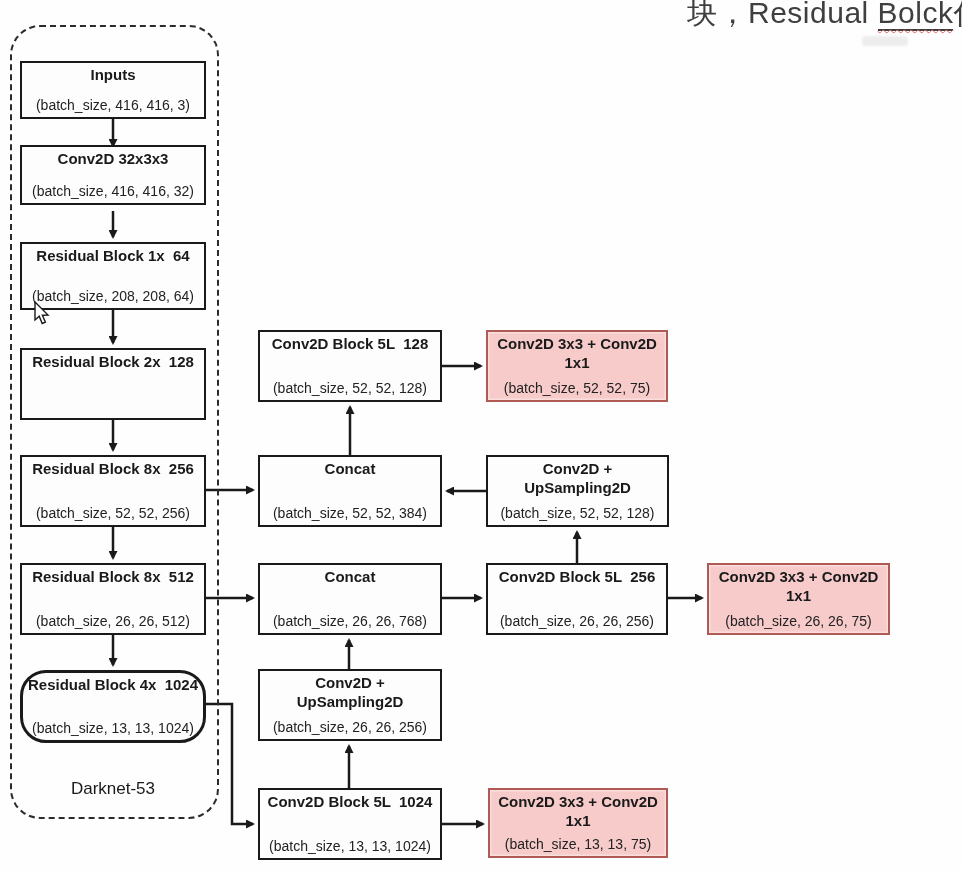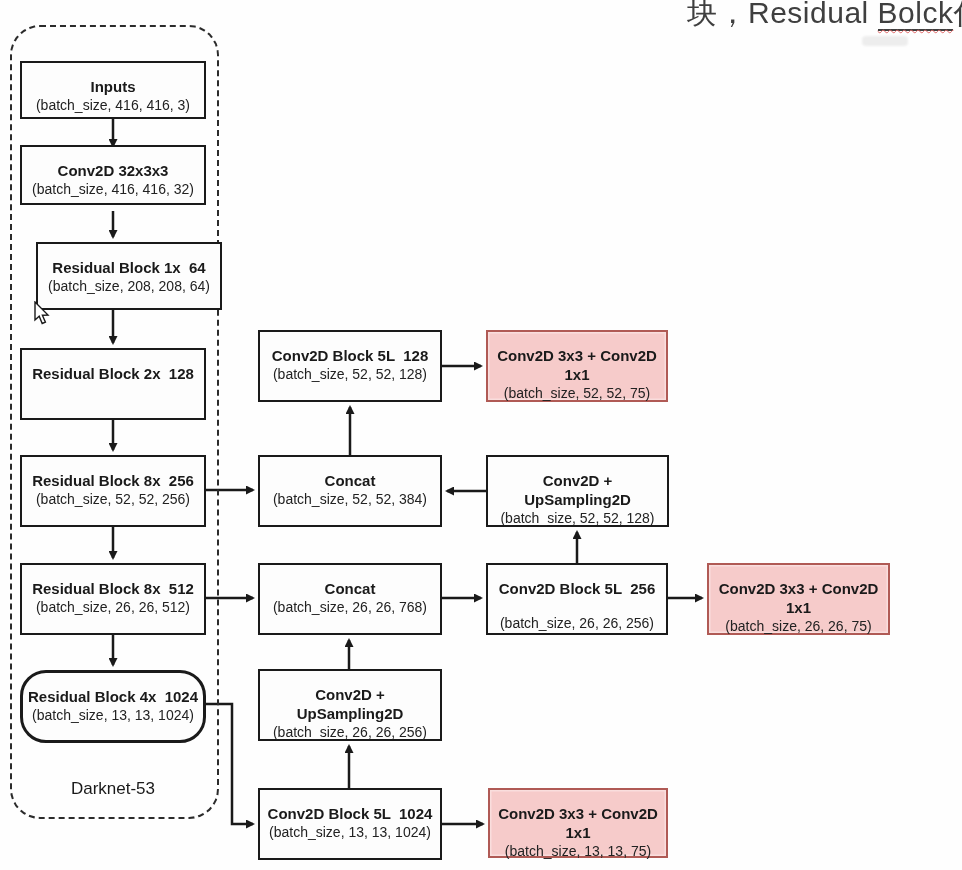--- a/index.html
+++ b/index.html
@@ -10,31 +10,31 @@
   }
   .stage{position:absolute;inset:0;}
   
   .dashed-frame{
     position:absolute;left:10px;top:25px;width:205px;height:790px;
     border:2.5px dashed #2b2b2b;border-radius:30px;background:transparent;
   }
   
   .node{
     position:absolute;background:#fdfdfd;border:2px solid #1a1a1a;
-    display:flex;flex-direction:column;align-items:center;justify-content:flex-start;
-    text-align:center;padding:14px 4px;box-sizing:border-box;color:#1a1a1a;
+    display:flex;flex-direction:column;align-items:center;justify-content:space-between;
+    text-align:center;padding:2px 4px;box-sizing:border-box;color:#1a1a1a;
   }
   .node .box-title{font-weight:bold;font-size:15px;line-height:19px;white-space:pre-wrap;}
   .node .box-shape{font-size:14px;line-height:19px;color:#222;white-space:pre-wrap;}
   .node.pink{background:#f6cbca;border-color:#b05a55;box-shadow:inset 0 0 0 1.5px #f9dedd;}
   .node.thick{border-width:3px;border-radius:26px;}
   
   .n-inputs  {left:20px; top:61px;  width:186px;height:58px;}
   .n-conv32  {left:20px; top:145px; width:186px;height:60px;}
-  .n-res1    {left:20px; top:242px; width:186px;height:68px;margin-left:16px;}
+  .n-res1    {left:20px; top:242px; width:186px;height:68px;}
   .n-res2    {left:20px; top:348px; width:186px;height:72px;}
   .n-res8a   {left:20px; top:455px; width:186px;height:72px;}
   .n-res8b   {left:20px; top:563px; width:186px;height:72px;}
   .n-res4    {left:20px; top:670px; width:186px;height:73px;}
   .n-c5l128  {left:258px;top:330px; width:184px;height:72px;}
   .n-concat52{left:258px;top:455px; width:184px;height:72px;}
   .n-concat26{left:258px;top:563px; width:184px;height:72px;}
   .n-ups26   {left:258px;top:669px; width:184px;height:72px;}
   .n-c5l1024 {left:258px;top:788px; width:184px;height:72px;}
   .n-pink52  {left:486px;top:330px; width:182px;height:72px;}

